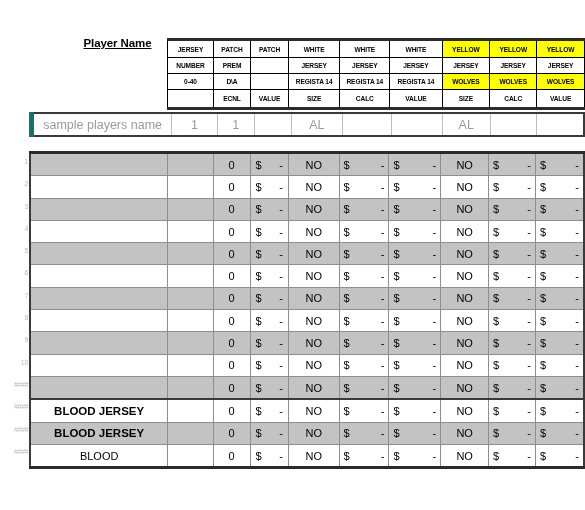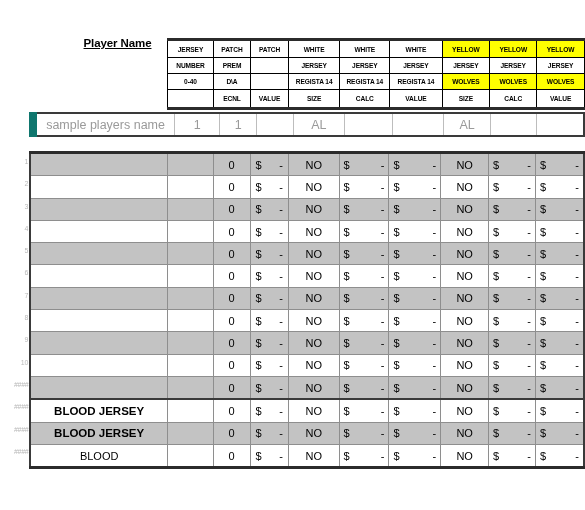--- a/index.html
+++ b/index.html
@@ -82,21 +82,21 @@
     height: 21px;
     padding: 0;
     text-align: center;
     vertical-align: middle;
     font-size: 12.5px;
     color: #9a9a9a;
     background: #ffffff;
     overflow: hidden;
     white-space: nowrap;
   }
-  table.sample td.first { border-left: 8px solid #0f766e; border-radius: 10px; }
+  table.sample td.first { border-left: 5px solid #0f766e; border-radius: 10px; }
   table.sample td.last  { border-right: 2px solid #3a3a3a; }
 
   
   .gutter {
     position: absolute;
     left: 14px;
     top: 151px;
     width: 16px;
   }
   .gutter .gnum {

